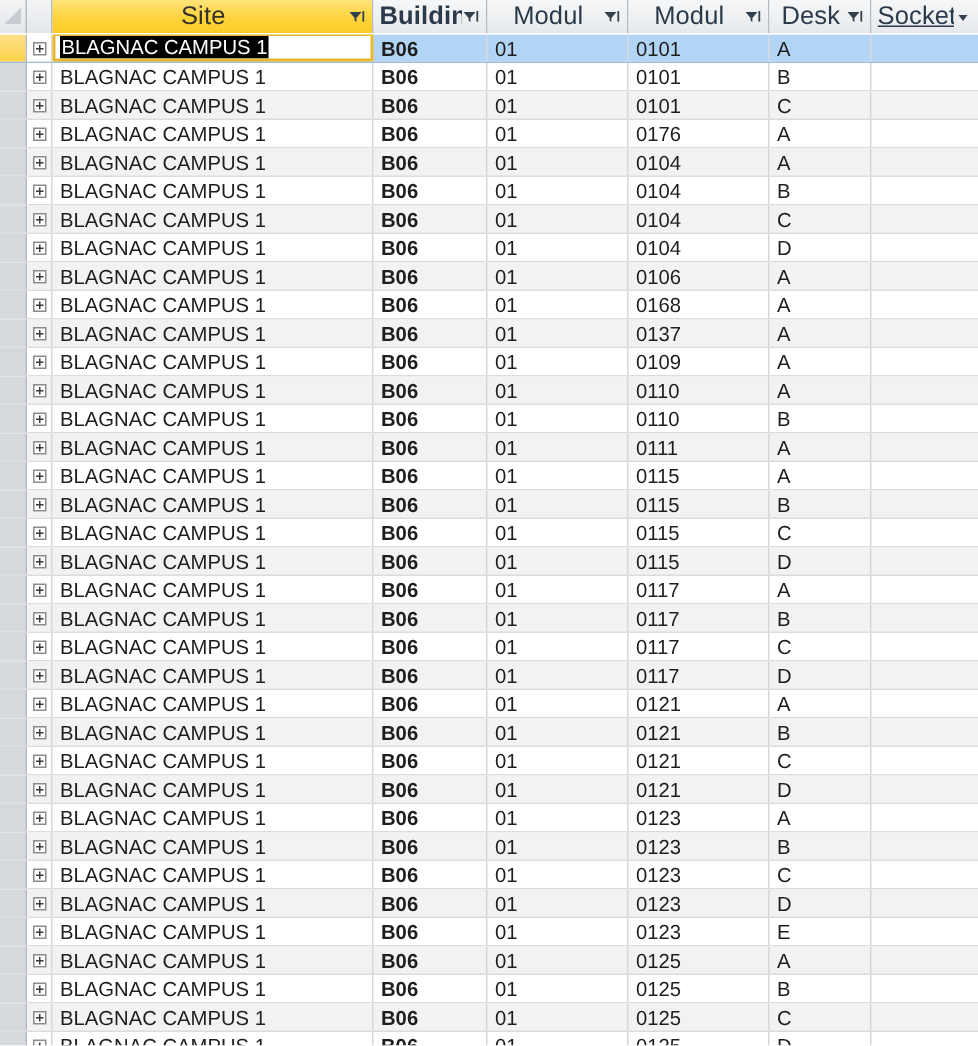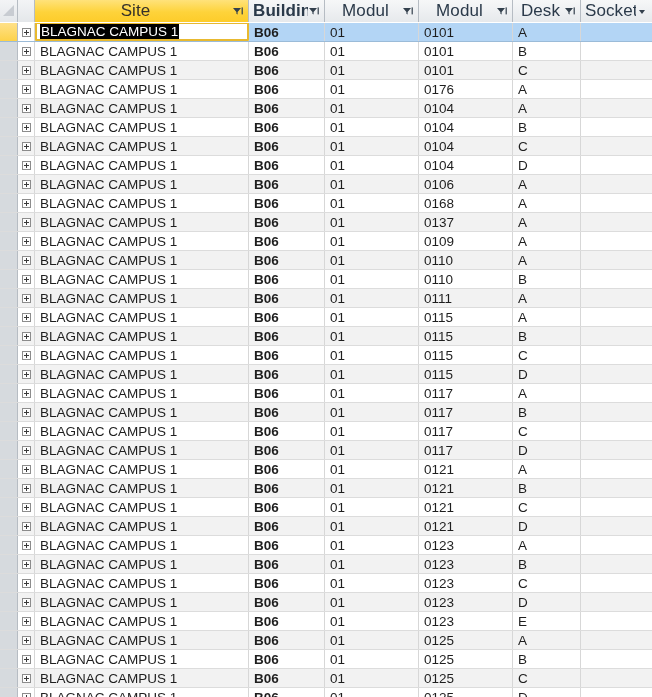--- a/index.html
+++ b/index.html
@@ -184,21 +184,21 @@
     line-height: 15px;
     font-size: 13.5px;
   }
 
   
   .c-site     { width: 214px; min-width: 214px; }
   .c-building { width: 76px;  min-width: 76px; font-weight: bold;  }
   .c-modul    { width: 94px;  min-width: 94px;  }
   .c-room     { width: 94px;  min-width: 94px;  }
   .c-desk     { width: 68px;  min-width: 68px;  }
-  .c-socket   { width: 72px;  min-width: 72px;  }
+  .c-socket   { width: 72px;  min-width: 72px; text-decoration: underline;  }
 </style>
 </head>
 <body>
 
 <div id="grid">
 
   <div class="header-row">
     <div class="corner-cell">
       <span class="corner-tri"></span>
     </div>

